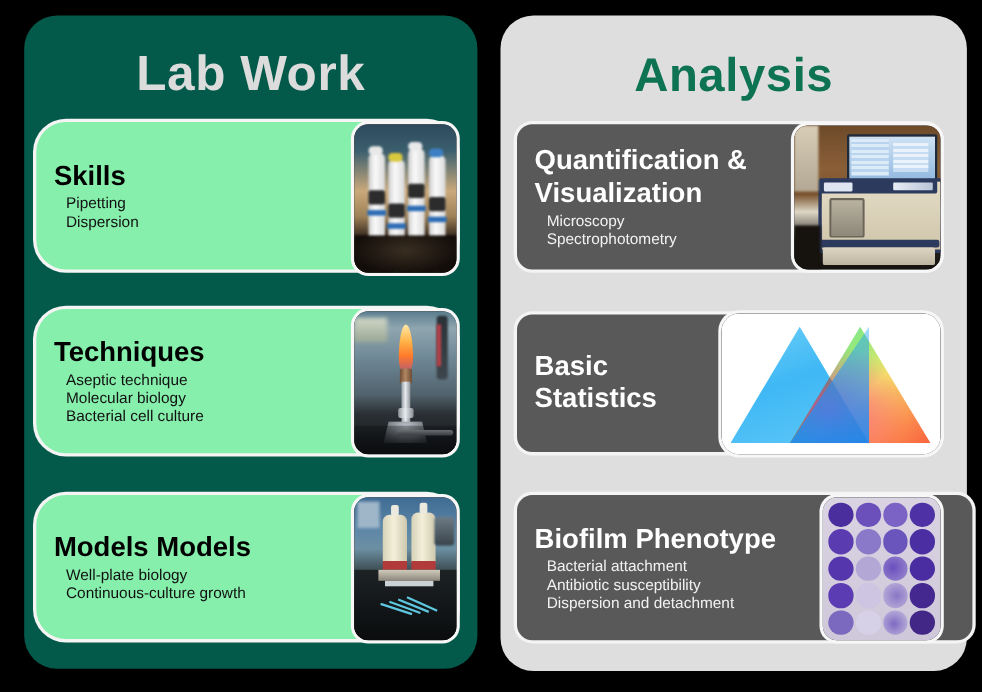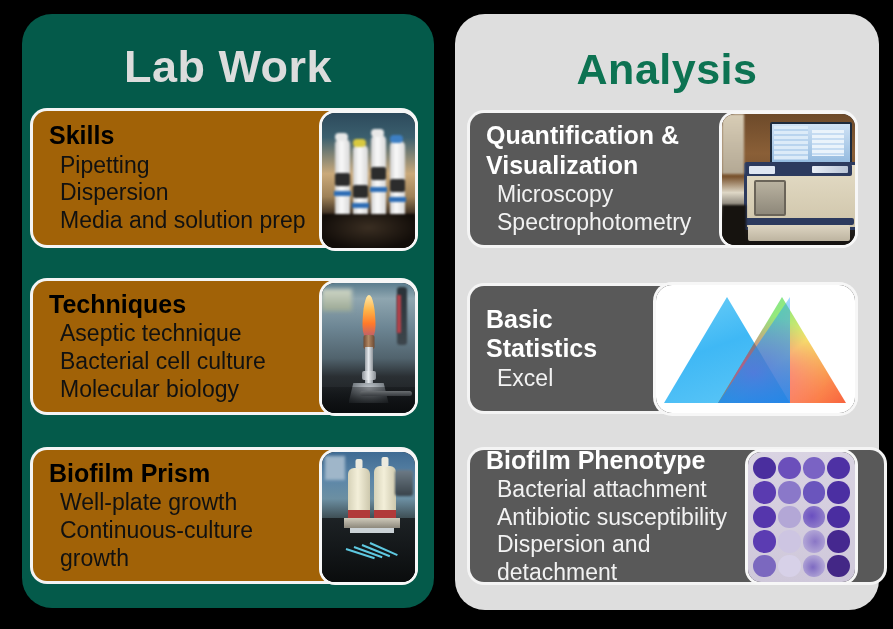--- a/index.html
+++ b/index.html
@@ -9,27 +9,27 @@
   .panel{position:absolute;border-radius:30px;}
   #panel-lab{left:22px;top:14px;width:412px;height:594px;background:#045a4a;}
   #panel-analysis{left:455px;top:14px;width:424px;height:596px;background:#dedede;}
 
   .panel-title{position:absolute;left:0;right:0;text-align:center;
        font-weight:bold;font-size:45px;letter-spacing:.5px;}
   #title-lab{top:27px;color:#dcdcdc;}
   #title-analysis{top:31px;color:#0d7352;font-size:43px;}
 
   .card{position:absolute;border-radius:14px;box-shadow:0 0 0 3px #f4f4f4;}
-  .card.light{background:#a16207;}
+  .card.light{background:#86efac;border-radius:27px;}
   .card.dark{background:#595959;text-decoration:underline;}
 
   .card-body{position:absolute;left:16px;top:0;right:95px;height:100%;
        display:flex;flex-direction:column;justify-content:center;}
   .card-title{font-weight:bold;font-size:25px;line-height:1.18;margin-bottom:1px;}
-  .card-sub{font-size:23px;line-height:1.2;padding-left:11px;}
+  .card-sub{font-size:14px;line-height:1.2;padding-left:11px;}
   .light .card-title{color:#000;}
   .light .card-sub{color:#111;}
   .dark .card-title{color:#fff;}
   .dark .card-sub{color:#f2f2f2;}
 
   .thumb{position:absolute;border-radius:13px;overflow:hidden;
        box-shadow:0 0 0 3px #f7f7f7;background:#222;}
 
   
   .ph-bg{position:absolute;inset:0;background:
@@ -85,21 +85,20 @@
 
 <div class="panel" id="panel-lab">
   <div class="panel-title" id="title-lab">Lab Work</div>
 </div>
 
 <div class="card light" style="left:33px;top:111px;width:382px;height:134px;">
   <div class="card-body">
     <div class="card-title">Skills</div>
     <div class="card-sub">Pipetting</div>
     <div class="card-sub">Dispersion</div>
-    <div class="card-sub">Media and solution prep</div>
   </div>
 </div>
 <div class="thumb" style="left:322px;top:113px;width:93px;height:135px;">
   <div class="ph-bg"></div>
   <div class="ph-blur">
     <div class="pip" style="left:13px;top:26px;height:78px;">
       <i style="top:34px;"></i>
         <b style="top:52px;"></b>
     </div>
     <div class="tip" style="left:17px;top:103px;height:32px;"></div>
@@ -124,22 +123,22 @@
     <div class="knob" style="left:68px;top:22px;background:#3d7fc4;"></div>
     <div style="position:absolute;left:0;right:0;bottom:0;height:34px;
          background:radial-gradient(ellipse at 50% 40%,#3a2e22 0%,#120d09 75%);"></div>
   </div>
 </div>
 
 <div class="card light" style="left:33px;top:281px;width:382px;height:131px;">
   <div class="card-body">
     <div class="card-title">Techniques</div>
     <div class="card-sub">Aseptic technique</div>
+    <div class="card-sub">Molecular biology</div>
     <div class="card-sub">Bacterial cell culture</div>
-    <div class="card-sub">Molecular biology</div>
   </div>
 </div>
 <div class="thumb" style="left:322px;top:283px;width:93px;height:130px;">
   <div class="bb-bg"></div>
   <div style="position:absolute;left:0;top:6px;width:30px;height:22px;
        background:linear-gradient(180deg,#cfd6c6,#9aa894);filter:blur(2px);"></div>
   <div style="position:absolute;right:8px;top:4px;width:10px;height:58px;
        background:linear-gradient(180deg,#2a3238,#3d464c);filter:blur(1px);border-radius:3px;"></div>
   <div style="position:absolute;right:14px;top:12px;width:4px;height:38px;
        background:#b5414a;filter:blur(1px);"></div>
@@ -154,22 +153,22 @@
        background:radial-gradient(ellipse at 50% 30%,#c6ccd2 0%,#7d848a 55%,#3b4146 100%);
        clip-path:polygon(12% 0,88% 0,100% 100%,0 100%);"></div>
   <div style="position:absolute;left:38px;top:108px;width:52px;height:5px;
        background:linear-gradient(180deg,#b9bfc4,#777d83);border-radius:3px;filter:blur(.5px);"></div>
   <div style="position:absolute;left:0;right:0;bottom:0;height:26px;
        background:linear-gradient(180deg,rgba(12,14,16,.35),#0b0d0f);"></div>
 </div>
 
 <div class="card light" style="left:33px;top:450px;width:382px;height:131px;">
   <div class="card-body">
-    <div class="card-title">Biofilm Prism</div>
-    <div class="card-sub">Well-plate growth</div>
+    <div class="card-title">Models Models</div>
+    <div class="card-sub">Well-plate biology</div>
     <div class="card-sub">Continuous-culture growth</div>
   </div>
 </div>
 <div class="thumb" style="left:322px;top:452px;width:93px;height:130px;">
   <div class="cc-bg"></div>
   <div style="position:absolute;left:3px;top:4px;width:20px;height:24px;
        background:#9fb6c9;filter:blur(1.5px);"></div>
   <div class="bottle" style="left:26px;top:16px;width:22px;height:46px;"></div>
   <div class="bottle" style="left:52px;top:14px;width:22px;height:48px;"></div>
   <div style="position:absolute;left:26px;top:58px;width:22px;height:9px;background:#b13a3a;"></div>
@@ -219,21 +218,20 @@
        background:linear-gradient(180deg,#ddd5c2,#bdb4a0);border-radius:2px;"></div>
   <div style="position:absolute;left:0;top:0;width:22px;height:60px;
        background:linear-gradient(180deg,#d8cdb6,#b3a894);filter:blur(1px);"></div>
   <div style="position:absolute;left:0;bottom:0;width:24px;height:40px;
        background:#16130f;filter:blur(1px);"></div>
 </div>
 
 <div class="card dark" style="left:470px;top:286px;width:385px;height:125px;">
   <div class="card-body" style="right:215px;">
     <div class="card-title">Basic Statistics</div>
-    <div class="card-sub">Excel</div>
   </div>
 </div>
 <div class="thumb" style="left:656px;top:285px;width:199px;height:128px;border-radius:16px;">
   <div class="prism">
     <div class="tri" style="left:8px;top:12px;width:126px;height:106px;
          clip-path:polygon(50% 0,100% 100%,0 100%);
          background:linear-gradient(160deg,#6fd0f7 0%,#3fb8f5 45%,#5fc8f7 100%);"></div>
     <div class="tri" style="left:62px;top:12px;width:128px;height:106px;
          clip-path:polygon(50% 0,100% 100%,0 100%);
          background:linear-gradient(140deg,#4be0c8 0%,#8ee86f 32%,#f5e45c 55%,#fb7b3e 85%,#f8572f 100%);

